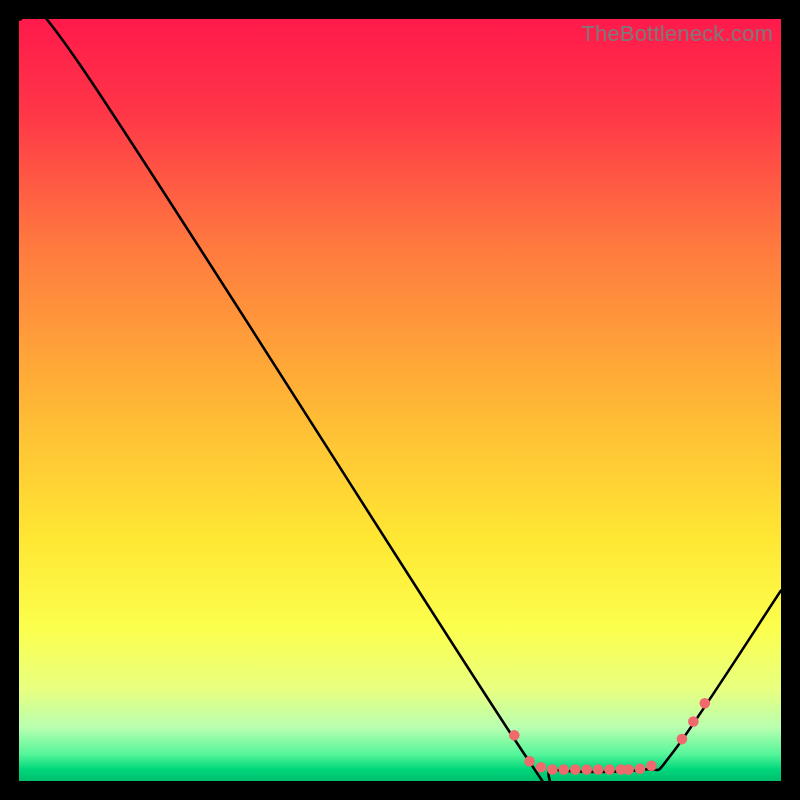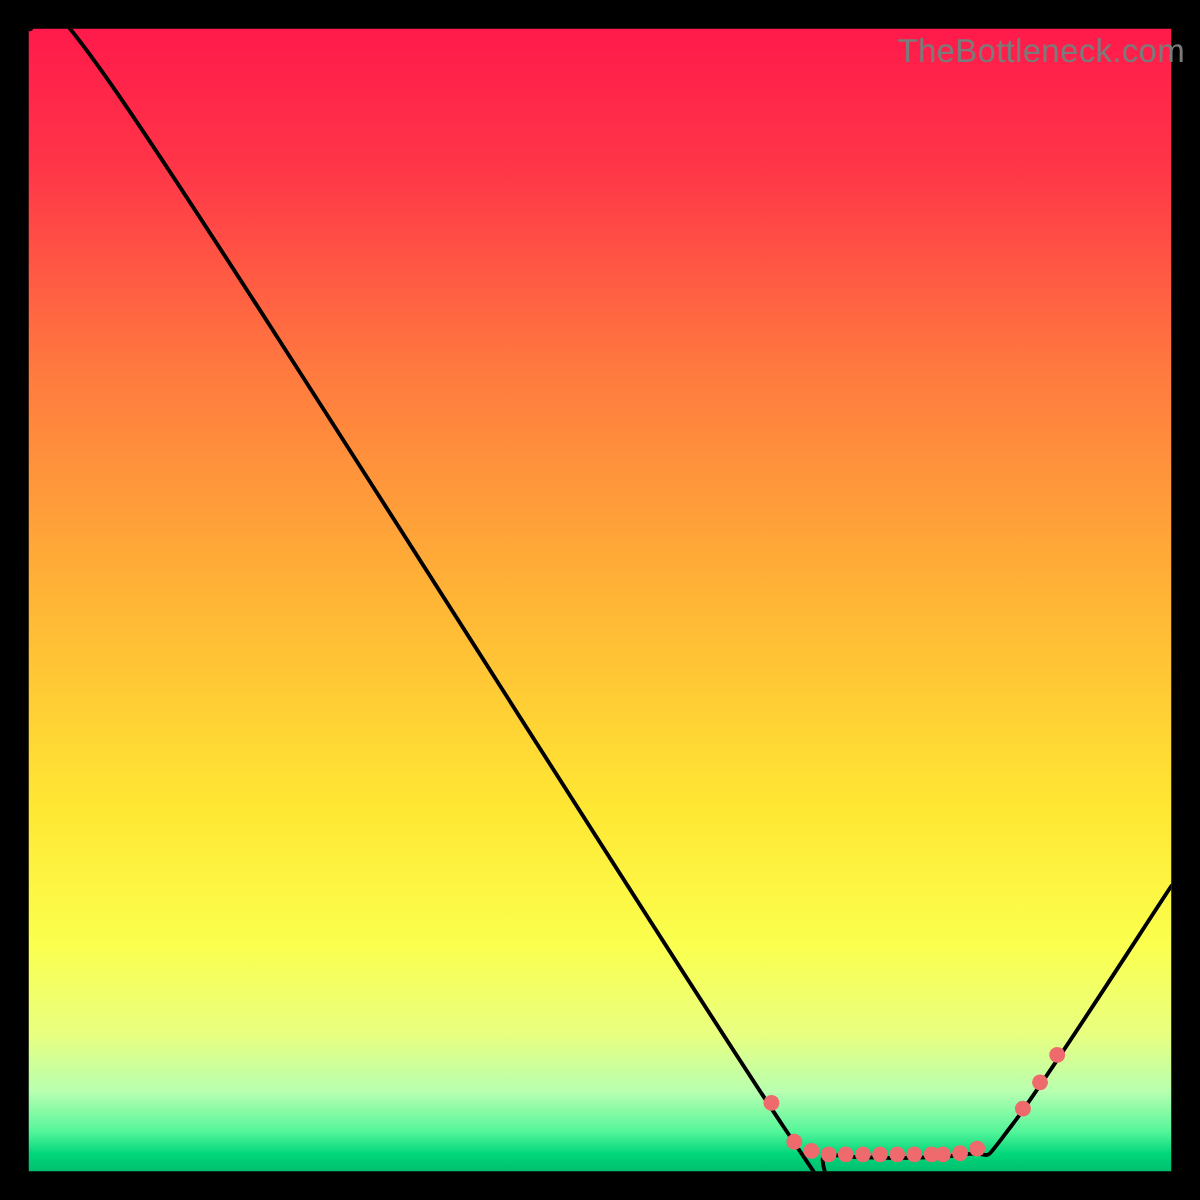--- a/index.html
+++ b/index.html
@@ -11,21 +11,20 @@
     overflow: hidden;
     font-family: Arial, Helvetica, sans-serif;
   }
   .frame {
     position: absolute;
     left: 19px;
     top: 19px;
     width: 762px;
     height: 762px;
     background: #000;
-    padding-left: 17px;
   }
   .plot {
     position: absolute;
     left: 0;
     top: 0;
     width: 762px;
     height: 762px;
   }
   .watermark {
     position: absolute;

